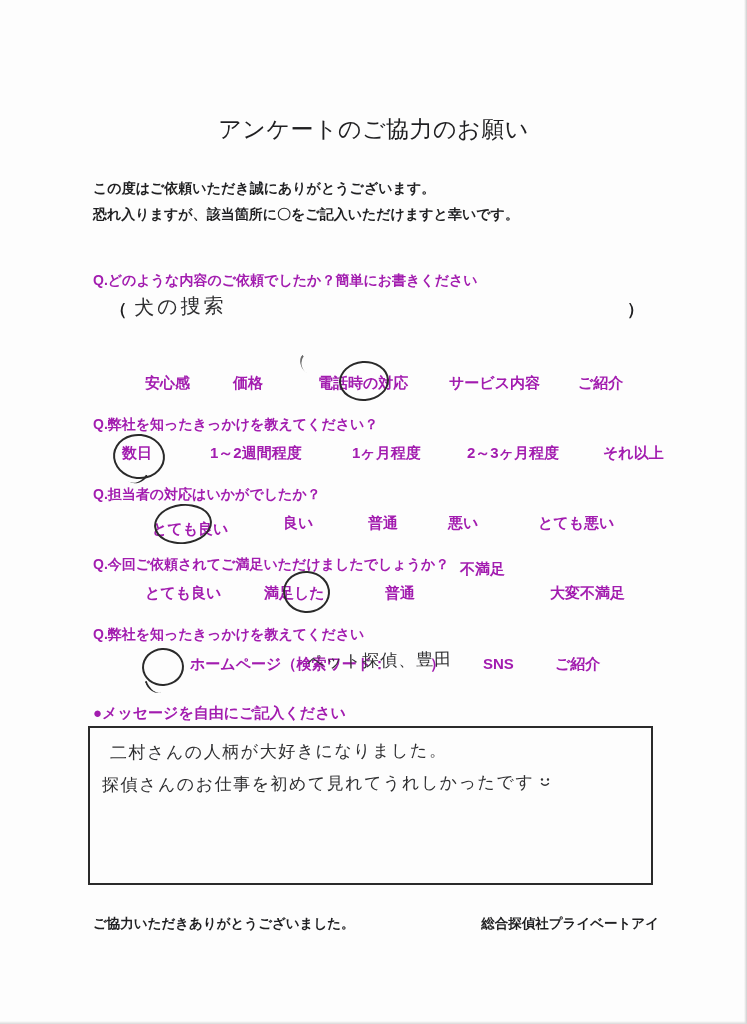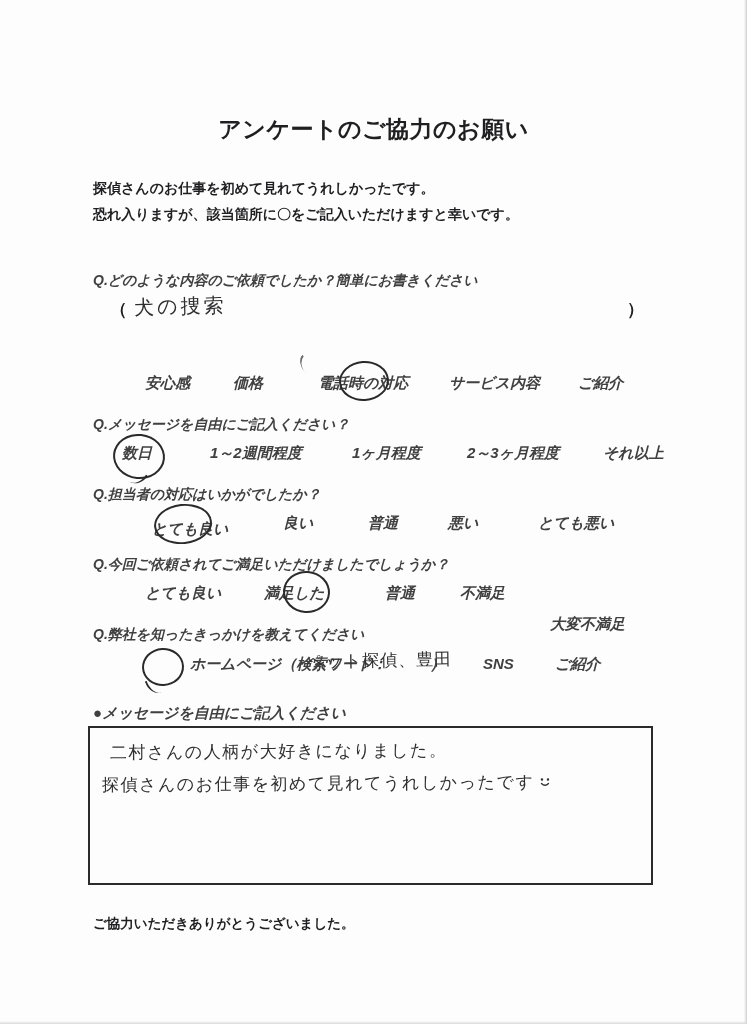--- a/index.html
+++ b/index.html
@@ -5,24 +5,24 @@
   html,body{margin:0;padding:0;background:#e9e9e9;}
   .page{
     position:relative;
     width:747px;height:1024px;
     background:#fdfdfd;
     font-family:"Liberation Sans",sans-serif;
     color:#1f1f21;
     overflow:hidden;
   }
   .abs{position:absolute;white-space:nowrap;}
-  .printed{font-weight:700;color:#404040;font-style:italic;}
+  .printed{font-weight:700;color:#a21caf;}
   .title{
     left:0;right:0;top:114px;text-align:center;
-    font-size:23px;font-weight:700;letter-spacing:.5px;
+    font-size:23px;font-weight:400;letter-spacing:.5px;
   }
   .intro{left:93px;top:175px;font-size:14px;font-weight:700;line-height:26px;}
   .qlabel{font-size:14px;}
   .opt{font-size:15px;}
   .paren{font-size:17px;font-weight:700;}
   .hw{font-weight:400;color:#2f2f31;}
   .hw-answer{font-size:20px;transform:rotate(-1.5deg);letter-spacing:3px;}
   .hw-keyword{font-size:17px;transform:rotate(-1deg);letter-spacing:1px;}
   .hw-msg{font-size:17px;letter-spacing:1.5px;transform:rotate(-.4deg);}
   .circle{
@@ -47,60 +47,60 @@
   .smiley{display:inline-block;vertical-align:-1px;margin-left:4px;}
 </style>
 </head>
 <body>
 
 <div class="page">
 
   <div class="abs title">アンケートのご協力のお願い</div>
 
   <div class="abs intro">
-    <div>探偵さんのお仕事を初めて見れてうれしかったです。</div>
+    <div>この度はご依頼いただき誠にありがとうございます。</div>
     <div>恐れ入りますが、該当箇所に〇をご記入いただけますと幸いです。</div>
   </div>
 
   <div class="abs printed qlabel" style="left:93px;top:272px;">Q.どのような内容のご依頼でしたか？簡単にお書きください</div>
   <div class="abs paren" style="left:110px;top:298px;">（</div>
   <div class="abs hw hw-answer" style="left:134px;top:293px;">犬の捜索</div>
   <div class="abs paren" style="left:627px;top:298px;">）</div>
 
   <div class="abs printed opt" style="left:145px;top:374px;">安心感</div>
   <div class="abs printed opt" style="left:233px;top:374px;">価格</div>
   <div class="abs printed opt" style="left:318px;top:374px;">電話時の対応</div>
   <div class="abs printed opt" style="left:449px;top:374px;">サービス内容</div>
   <div class="abs printed opt" style="left:578px;top:374px;">ご紹介</div>
   <div class="circle" style="left:339px;top:361px;width:46px;height:36px;transform:rotate(-4deg);"></div>
   <div class="stray"></div>
 
-  <div class="abs printed qlabel" style="left:93px;top:416px;">Q.メッセージを自由にご記入ください？</div>
+  <div class="abs printed qlabel" style="left:93px;top:416px;">Q.弊社を知ったきっかけを教えてください？</div>
   <div class="abs printed opt" style="left:122px;top:444px;">数日</div>
   <div class="abs printed opt" style="left:210px;top:444px;">1～2週間程度</div>
   <div class="abs printed opt" style="left:352px;top:444px;">1ヶ月程度</div>
   <div class="abs printed opt" style="left:467px;top:444px;">2～3ヶ月程度</div>
   <div class="abs printed opt" style="left:603px;top:444px;">それ以上</div>
   <div class="circle" style="left:113px;top:434px;width:48px;height:41px;transform:rotate(6deg);"></div>
   <div class="tail tail-r" style="left:131px;top:471px;width:12px;height:15px;transform:rotate(30deg);"></div>
 
   <div class="abs printed qlabel" style="left:93px;top:486px;">Q.担当者の対応はいかがでしたか？</div>
   <div class="abs printed opt" style="left:152px;top:520px;">とても良い</div>
   <div class="abs printed opt" style="left:283px;top:514px;">良い</div>
   <div class="abs printed opt" style="left:368px;top:514px;">普通</div>
   <div class="abs printed opt" style="left:448px;top:514px;">悪い</div>
   <div class="abs printed opt" style="left:538px;top:514px;">とても悪い</div>
   <div class="circle" style="left:154px;top:504px;width:54px;height:36px;transform:rotate(-6deg);"></div>
 
   <div class="abs printed qlabel" style="left:93px;top:556px;">Q.今回ご依頼されてご満足いただけましたでしょうか？</div>
   <div class="abs printed opt" style="left:145px;top:584px;">とても良い</div>
   <div class="abs printed opt" style="left:264px;top:584px;">満足した</div>
   <div class="abs printed opt" style="left:385px;top:584px;">普通</div>
-  <div class="abs printed opt" style="left:460px;top:584px;">不満足</div>
-  <div class="abs printed opt" style="left:550px;top:615px;">大変不満足</div>
+  <div class="abs printed opt" style="left:460px;top:560px;">不満足</div>
+  <div class="abs printed opt" style="left:550px;top:584px;">大変不満足</div>
   <div class="circle" style="left:283px;top:571px;width:43px;height:38px;transform:rotate(4deg);"></div>
 
   <div class="abs printed qlabel" style="left:93px;top:626px;">Q.弊社を知ったきっかけを教えてください</div>
   <div class="abs printed opt" style="left:150px;top:655px;margin-left:40px;">ホームページ（検索ワード：</div>
   <div class="abs hw hw-keyword" style="left:307px;top:649px;">ペット探偵、豊田</div>
   <div class="abs printed opt" style="left:430px;top:655px;">）</div>
   <div class="abs printed opt" style="left:483px;top:655px;">SNS</div>
   <div class="abs printed opt" style="left:555px;top:655px;">ご紹介</div>
   <div class="circle" style="left:142px;top:648px;width:38px;height:34px;transform:rotate(-3deg);"></div>
   <div class="tail tail-l" style="left:147px;top:679px;width:10px;height:16px;transform:rotate(-20deg);"></div>
@@ -110,16 +110,17 @@
   <div class="abs hw hw-msg" style="left:110px;top:740px;">二村さんの人柄が大好きになりました。</div>
   <div class="abs hw hw-msg" style="left:102px;top:772px;">
     <span>探偵さんのお仕事を初めて見れてうれしかったです</span><span class="smiley"><svg width="14" height="13" viewBox="0 0 14 13">
           <circle cx="4" cy="4" r="1.2" fill="#2f2f31"></circle>
           <circle cx="10" cy="4" r="1.2" fill="#2f2f31"></circle>
           <path d="M3.5 8 Q7 11.5 10.5 8" stroke="#2f2f31" stroke-width="1.4" fill="none" stroke-linecap="round"></path>
         </svg></span>
   </div>
 
   <div class="abs footer" style="left:93px;top:915px;">ご協力いただきありがとうございました。</div>
+  <div class="abs footer" style="right:88px;top:915px;">総合探偵社プライベートアイ</div>
 
   <div class="scan-edge-r"></div>
   <div class="scan-edge-b"></div>
 </div>
 
 </body></html>

